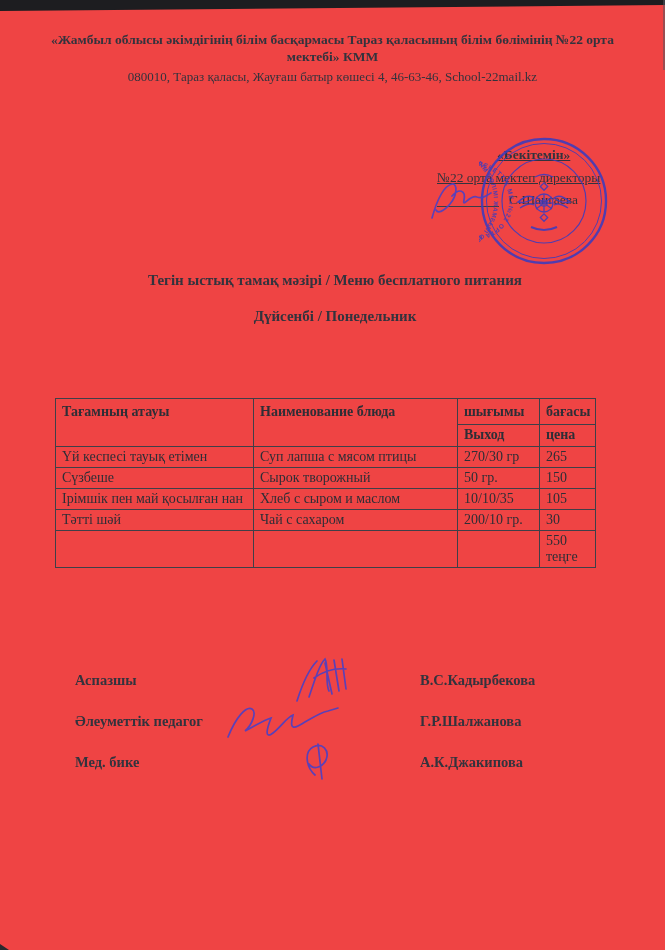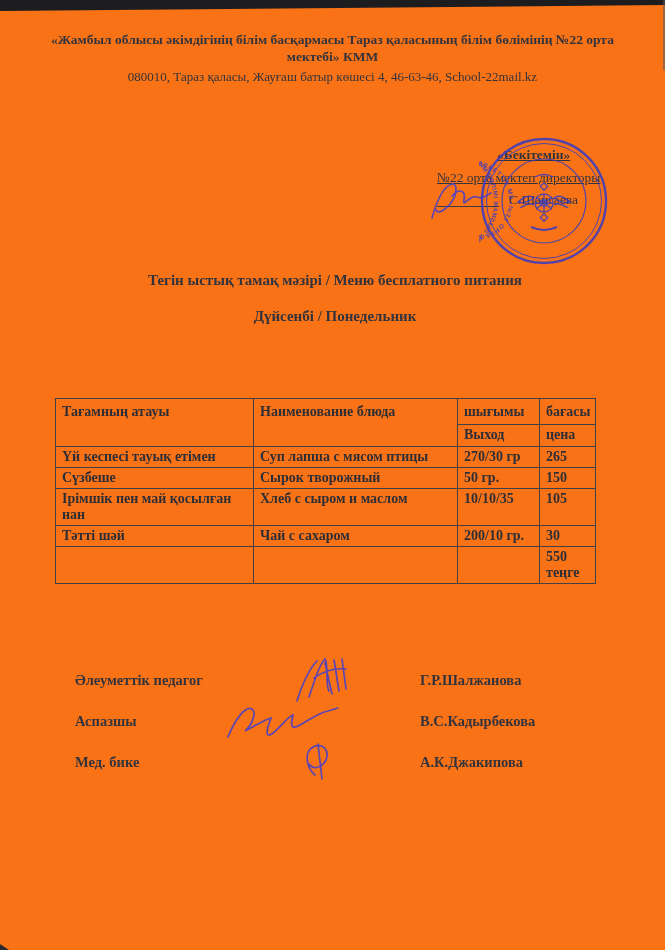--- a/index.html
+++ b/index.html
@@ -1,18 +1,18 @@
 <!DOCTYPE html>
 <html><head>
 <meta charset="utf-8">
 <style>
   html,body{margin:0;padding:0;background:#e8e8e8;}
   .page{
     position:relative;width:665px;height:950px;margin:0 auto;
-    background:#f97316;overflow:hidden;
+    background:#ef4444;overflow:hidden;
     font-family:"Liberation Serif","DejaVu Serif",serif;
     color:#33333d;
   }
   .scan-edge-top{position:absolute;left:0;top:0;width:665px;height:12px;pointer-events:none;}
   .scan-edge-right{position:absolute;right:0;top:0;width:2px;height:70px;background:#55555f;opacity:.55;}
   .scan-corner{position:absolute;left:0;bottom:0;width:10px;height:8px;pointer-events:none;}
 
   .header{position:absolute;left:40px;top:31px;width:585px;text-align:center;}
   .org-name{font-weight:bold;font-size:13.5px;line-height:17px;margin:0;}
   .org-address{font-size:13px;line-height:16px;margin:4px 0 0 0;}
@@ -29,21 +29,21 @@
 
   .titles{position:absolute;left:20px;top:271px;width:630px;text-align:center;}
   .titles p{font-weight:bold;font-size:15px;margin:0 0 17px 0;line-height:19px;}
 
   table.menu{
     position:absolute;left:55px;top:398px;border-collapse:collapse;
     font-size:14px;table-layout:fixed;width:540px;color:#2e2e36;
   }
   table.menu td,table.menu th{
     border:1.4px solid #3f3f48;padding:2px 6px;vertical-align:top;
-    text-align:left;font-weight:bold;line-height:16px;overflow:hidden;
+    text-align:left;font-weight:normal;line-height:16px;overflow:hidden;
   }
   table.menu th{font-weight:bold;}
   tr.hdr1 th{padding-top:5px;padding-bottom:4px;}
   tr.hdr2 th{padding-bottom:3px;}
   td.total{font-weight:bold;}
   .c1{width:198px;} .c2{width:204px;} .c3{width:82px;} .c4{width:56px;}
 
   .signoff{position:absolute;left:75px;top:672px;width:520px;font-weight:bold;font-size:14.5px;}
   .signoff-row{position:relative;height:41px;}
   .signoff-role{position:absolute;left:0;top:0;}
@@ -162,26 +162,26 @@
         <td></td>
         <td></td>
         <td></td>
         <td class="total">550 теңге</td>
       </tr>
     </tbody>
   </table>
 
   <div class="signoff">
     <div class="signoff-row">
+      <span class="signoff-role">Аспазшы</span>
+      <span class="signoff-name">В.С.Кадырбекова</span>
+    </div>
+    <div class="signoff-row">
       <span class="signoff-role">Әлеуметтік педагог</span>
       <span class="signoff-name">Г.Р.Шалжанова</span>
-    </div>
-    <div class="signoff-row">
-      <span class="signoff-role">Аспазшы</span>
-      <span class="signoff-name">В.С.Кадырбекова</span>
     </div>
     <div class="signoff-row">
       <span class="signoff-role">Мед. бике</span>
       <span class="signoff-name">А.К.Джакипова</span>
     </div>
   </div>
 
   <svg class="ink-overlay" viewBox="0 0 665 950">
     <g fill="none" stroke="#4b40c4" stroke-width="1.7" stroke-linecap="round" opacity="0.9">
       <path d="M432 218 C 437 200, 444 186, 452 184 C 458 183, 457 196, 450 204 C 444 211, 438 214, 436 210 M452 196 C 459 188, 466 190, 464 200 C 462 209, 470 194, 477 197 C 482 199, 486 196, 491 193"></path>

